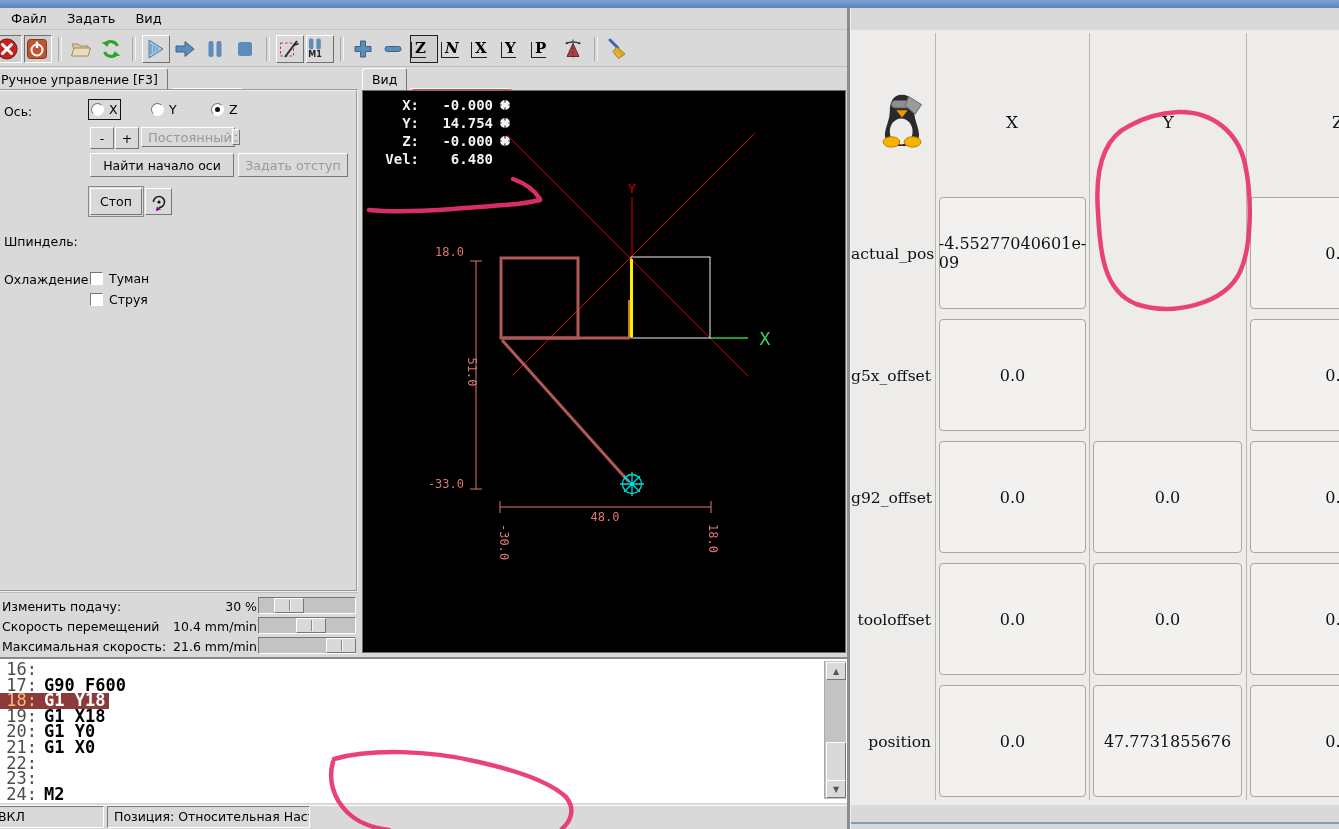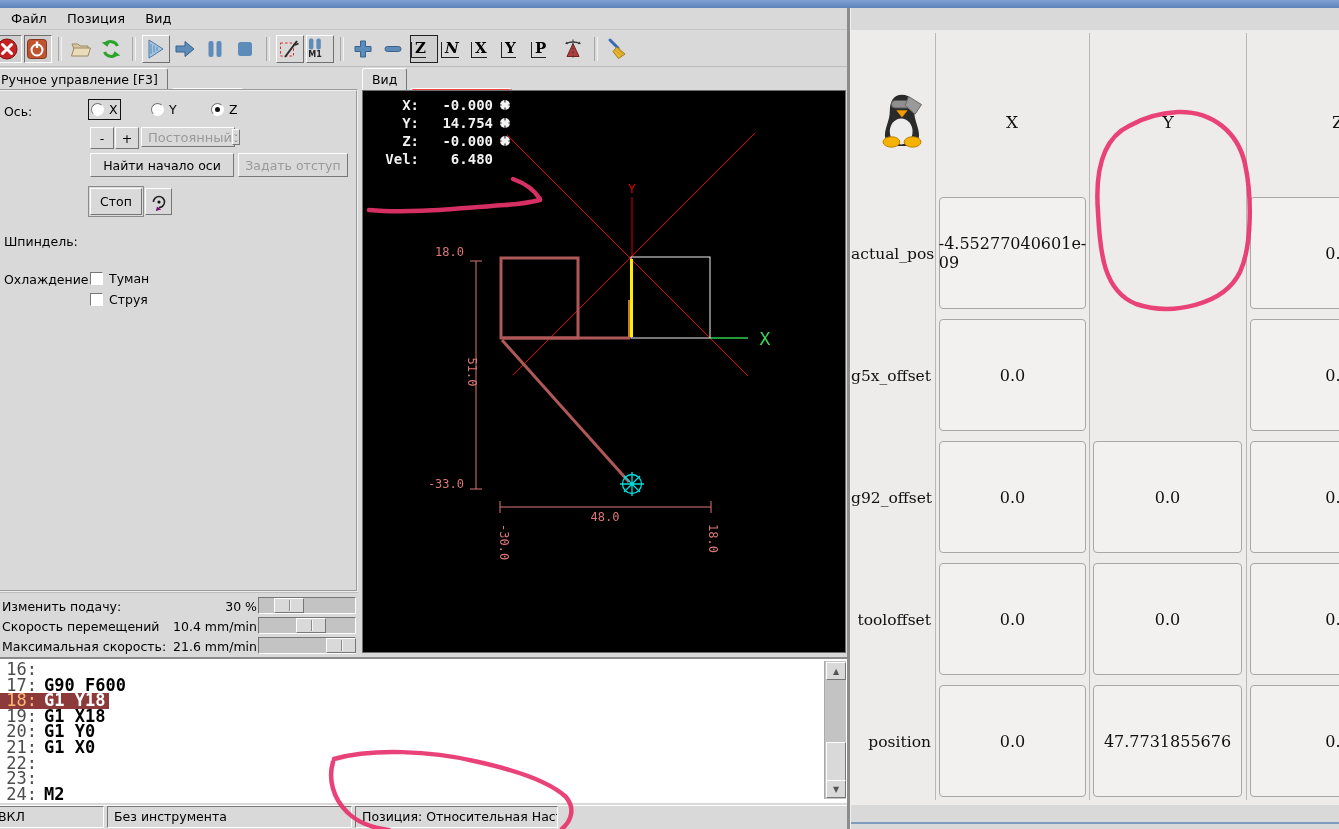--- a/index.html
+++ b/index.html
@@ -81,21 +81,21 @@
   .rbottomline{left:851px;top:822px;width:488px;height:2px;background:#7e9cc0;}
   .rbottom{left:851px;top:824px;width:488px;height:5px;background:#d9d9d9;}
 </style>
 </head>
 <body>
 
 <div class="abs titlebar"></div>
 
 <div class="abs menubar">
   <span class="menuitem">Файл</span>
-  <span class="menuitem">Позиция</span>
+  <span class="menuitem">Задать</span>
   <span class="menuitem">Вид</span>
 </div>
 
 <div class="abs toolbar">
   <div class="tb pressed">
     <svg width="24" height="24" viewBox="0 0 24 24">
         <circle cx="12" cy="12" r="10" fill="#c42222" stroke="#7c0f0f"></circle>
         <path d="M7.5 7.5 L16.5 16.5 M16.5 7.5 L7.5 16.5" stroke="#fff" stroke-width="3" stroke-linecap="round"></path>
       </svg>
   </div>
@@ -334,21 +334,20 @@
   <div class="gl"><span class="ln">24:</span><span class="lc">M2</span></div>
   <div class="vscroll">
     <div class="varrow raised" style="top:1px;">▲</div>
     <div class="vthumb raised" style="top:81px;height:45px;"></div>
     <div class="varrow raised" style="bottom:1px;">▼</div>
   </div>
 </div>
 
 <div class="abs statusbar">
   <div class="scell" style="width:113px;">ВКЛ</div>
-  <div class="scell" style="width:245px;">Без инструмента</div>
   <div class="scell" style="width:203px;">Позиция: Относительная Настоящая</div>
 </div>
 
 <div class="abs rdivider"></div>
 <div class="abs rwin">
   <div class="wtable">
     <div class="gridline" style="left:84px;"></div>
     <div class="gridline" style="left:238px;"></div>
     <div class="gridline" style="left:395px;"></div>
 

